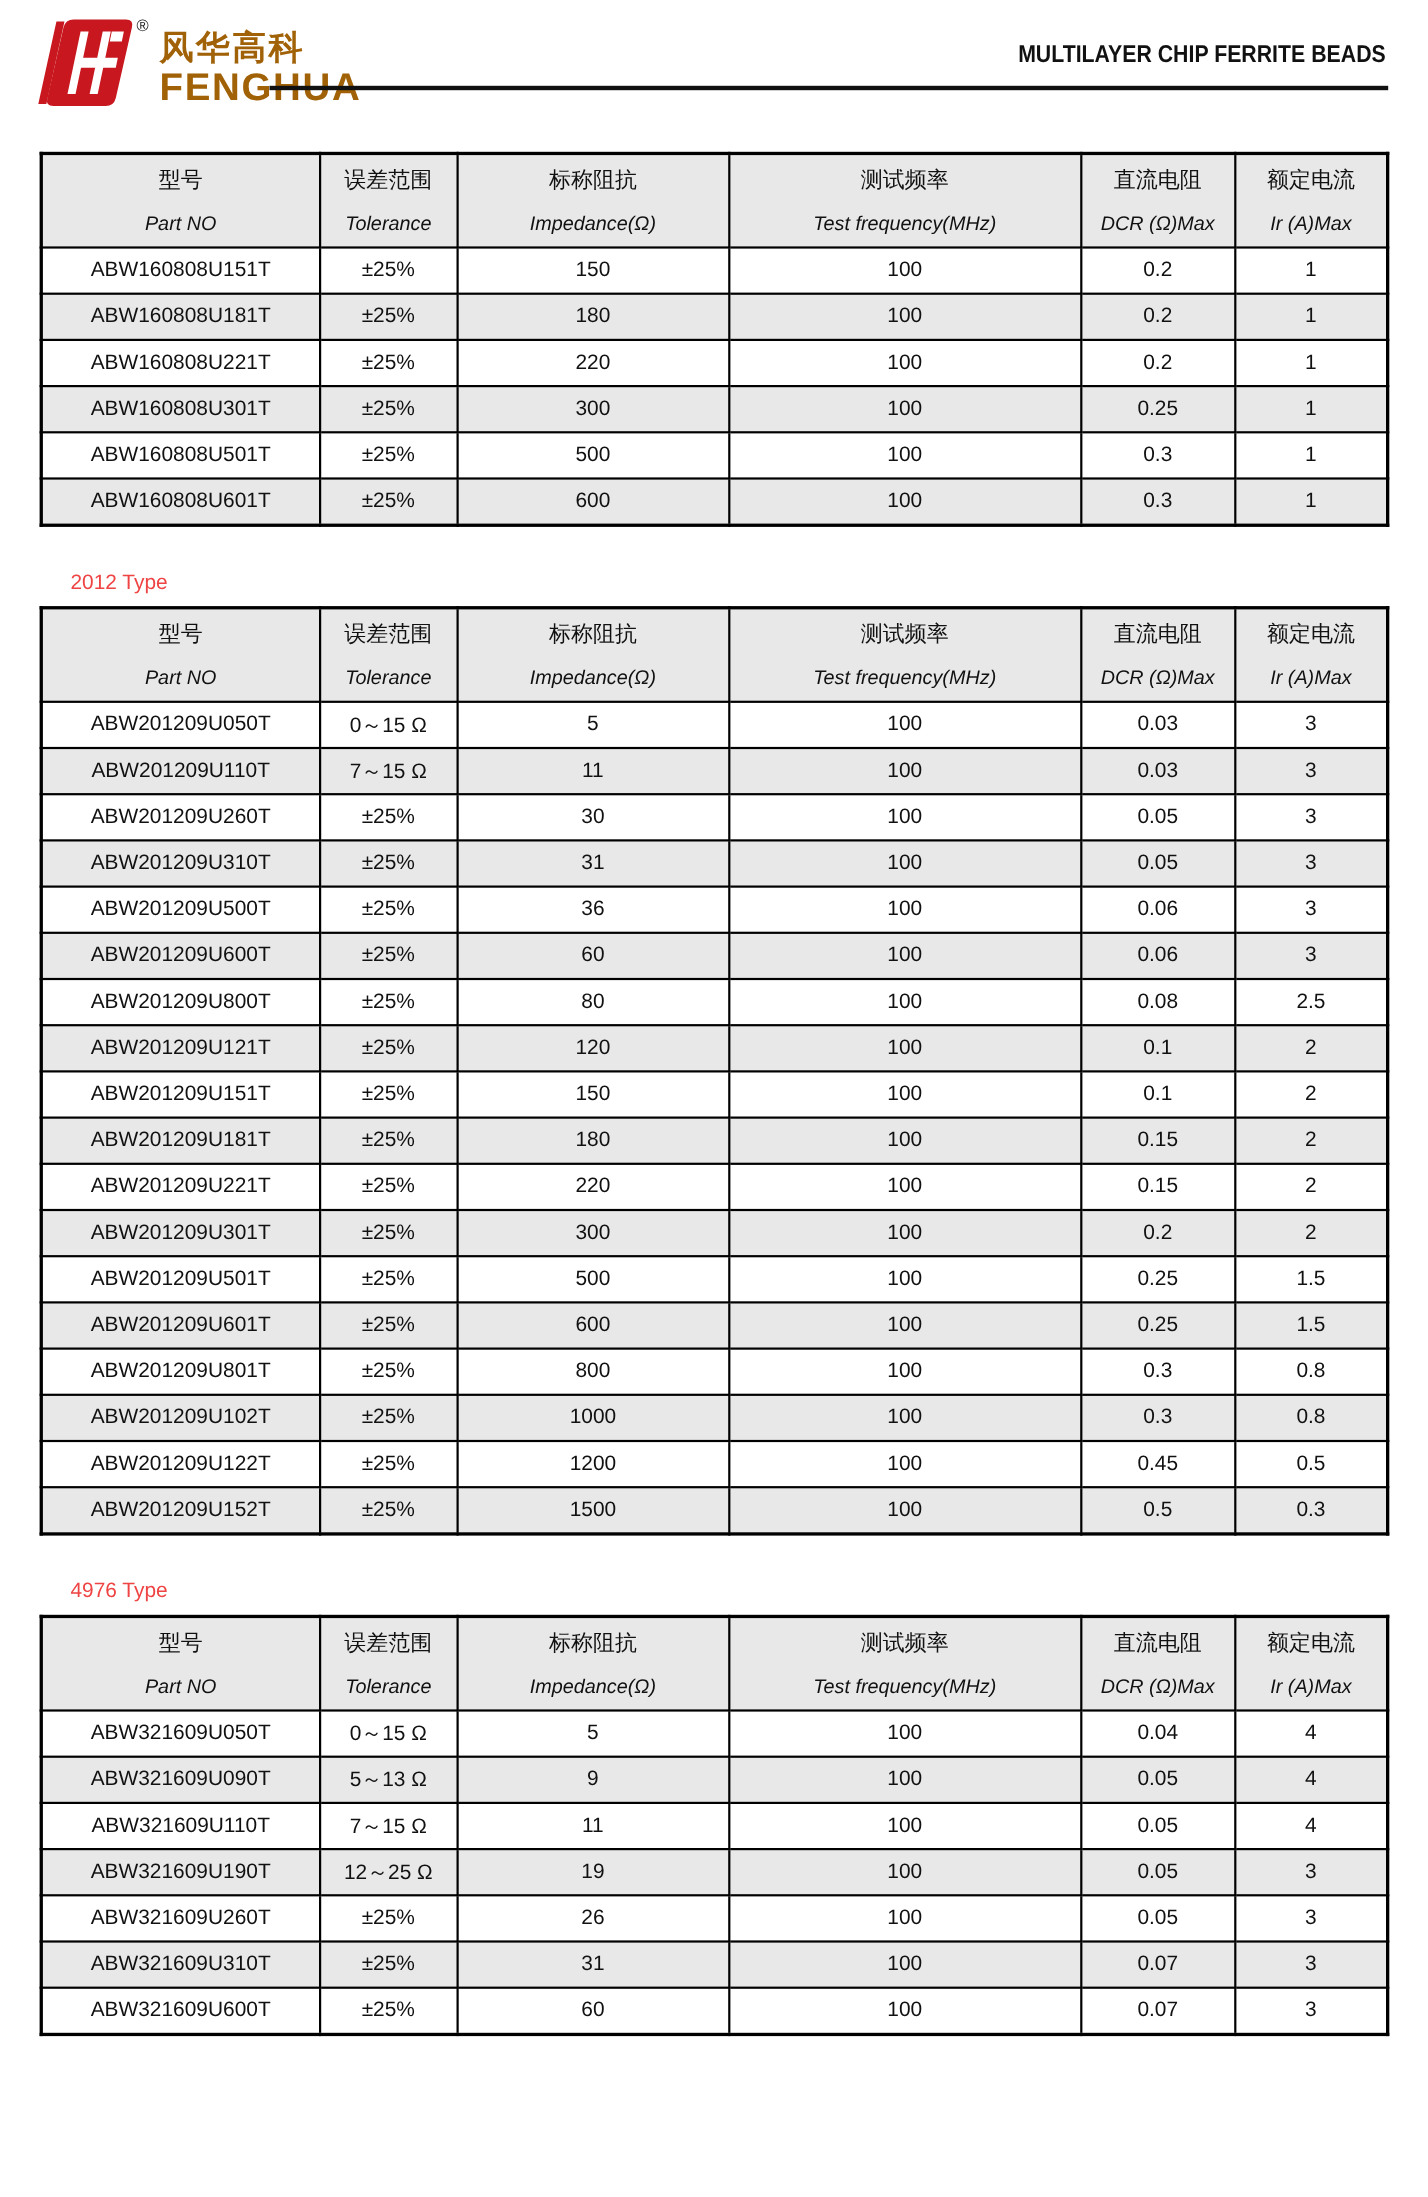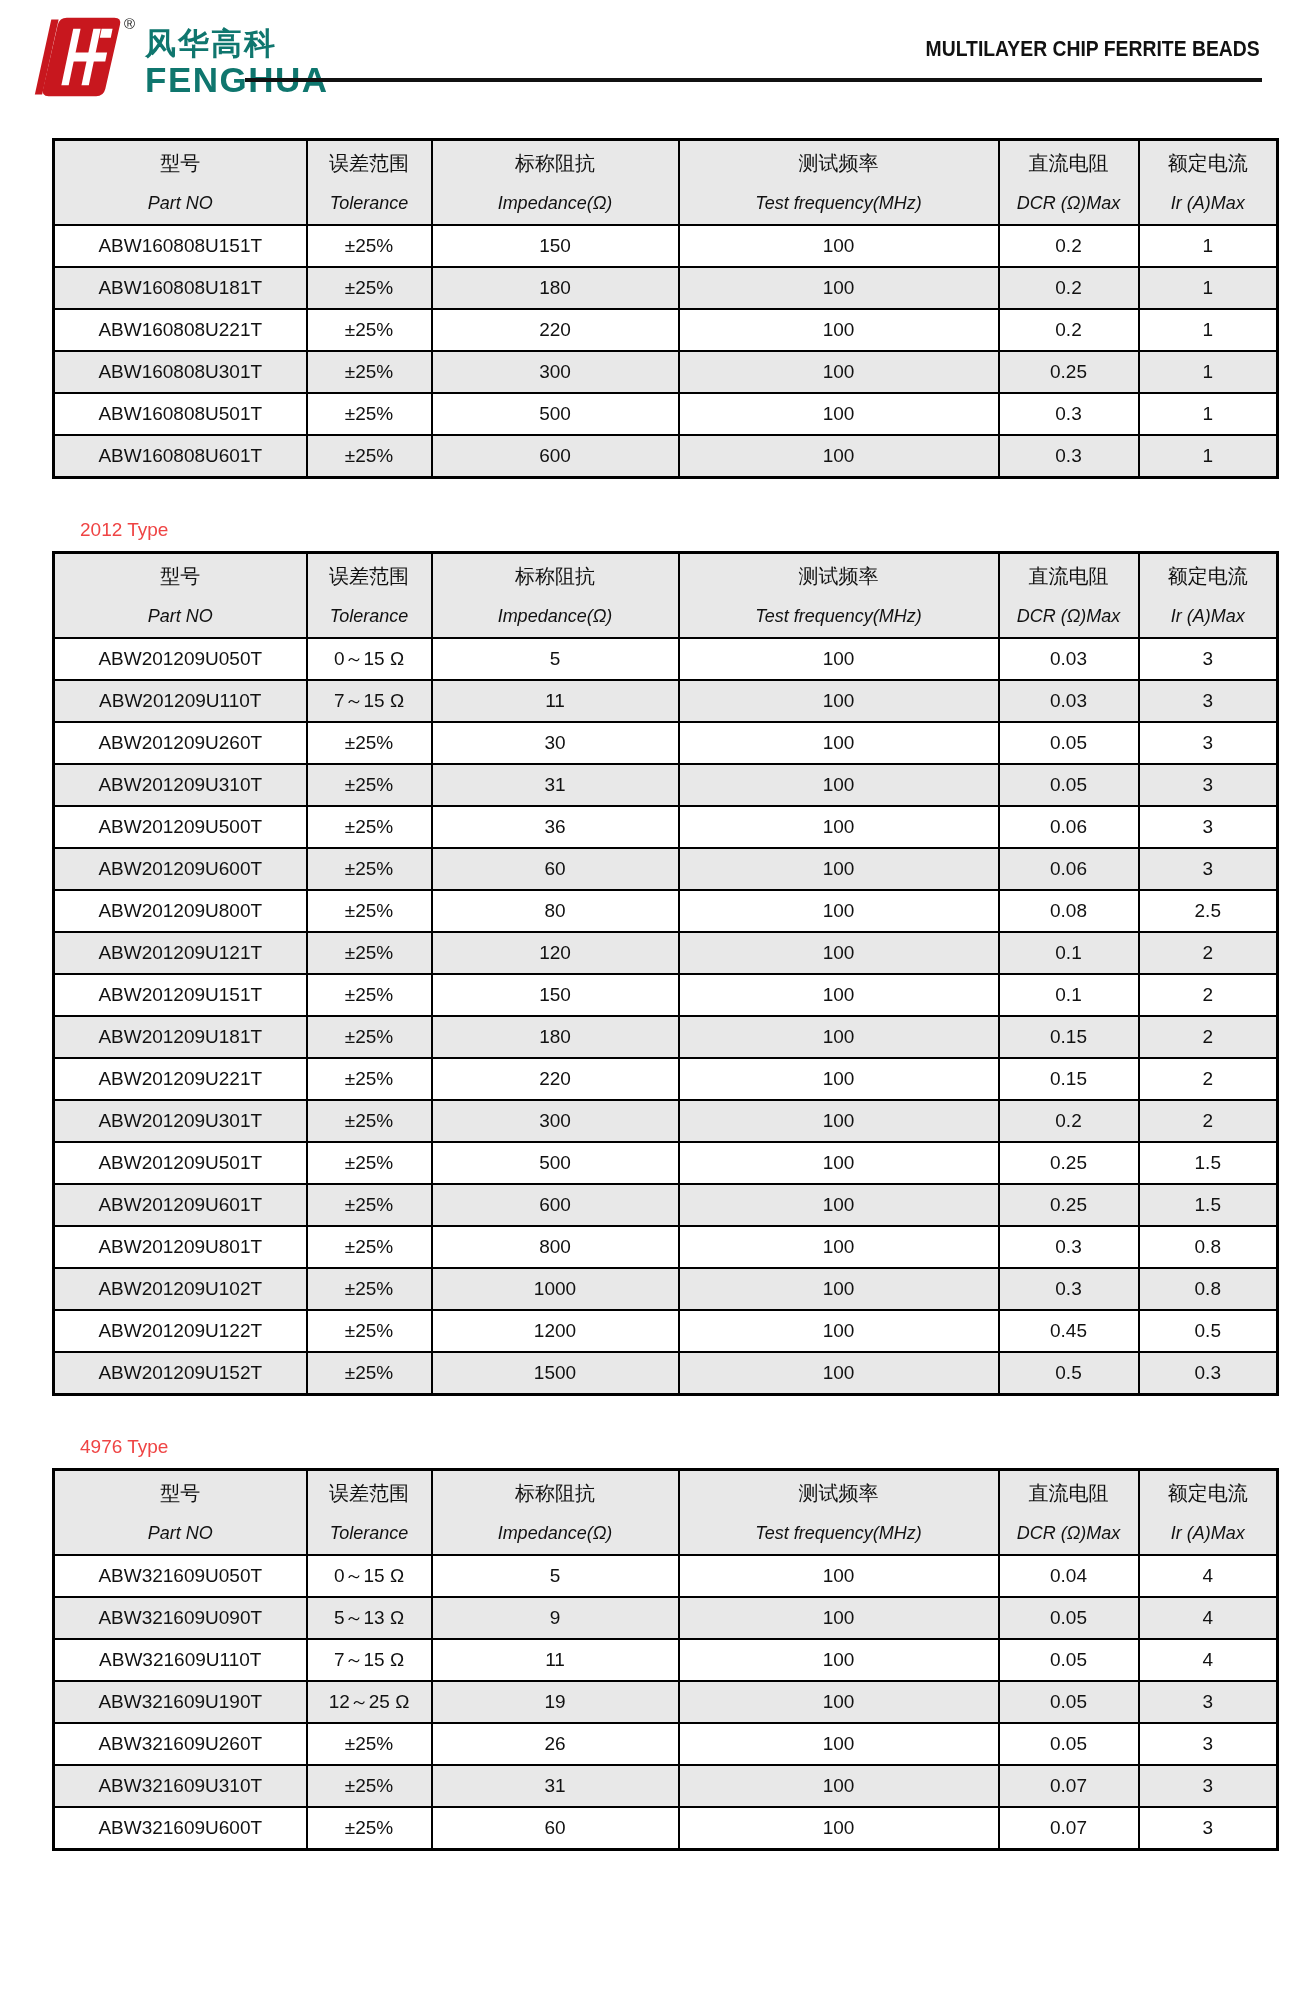--- a/index.html
+++ b/index.html
@@ -11,30 +11,30 @@
   .page { position:relative; width:1298px; height:1997px; overflow:hidden; }
 
   
   .hdr { position:relative; height:118px; }
   .logo-wrap { position:absolute; left:30px; top:14px; display:flex; align-items:flex-start; }
   .logo-icon { width:92px; height:86px; display:block; }
   .reg-mark { font-size:15px; color:#222; margin:2px 2px 0 2px; line-height:1; }
   .logo-text { margin-left:8px; margin-top:14px; }
   .logo-cn { font-size:31px; font-weight:bold; letter-spacing:2px; line-height:1.05; }
   .logo-en { font-size:35px; font-weight:bold; letter-spacing:1.5px; line-height:1.1; }
-  .brand-red { color:#0f766e; }
+  .brand-red { color:#a16207; }
   .hdr-title {
     position:absolute; right:38px; top:36px; margin:0;
     font-size:22px; font-weight:bold; letter-spacing:0px;
     transform:scaleX(0.88); transform-origin:right center; white-space:nowrap;
   }
   .hdr-rule { position:absolute; left:245px; right:36px; top:78px; height:4px; background:#111; }
 
   
-  #tables-root { position:absolute; left:52px; top:138px; width:1224px; }
+  #tables-root { position:absolute; left:36px; top:138px; width:1224px; }
   .table-label { font-size:19px; color:#ef4444; margin:40px 0 10px 28px; }
   .table-block:first-child .table-label { display:none; }
   table.spec { border-collapse:collapse; width:1224px; table-layout:fixed; }
   table.spec, table.spec th, table.spec td { border:2px solid #000; }
   table.spec { border-width:3px; }
   col.c1{width:253px;} col.c2{width:125px;} col.c3{width:247px;}
   col.c4{width:320px;} col.c5{width:140px;} col.c6{width:139px;}
   th {
     background:#e8e8e8; font-weight:normal; text-align:center;
     padding:9px 0 10px 0; vertical-align:middle;

